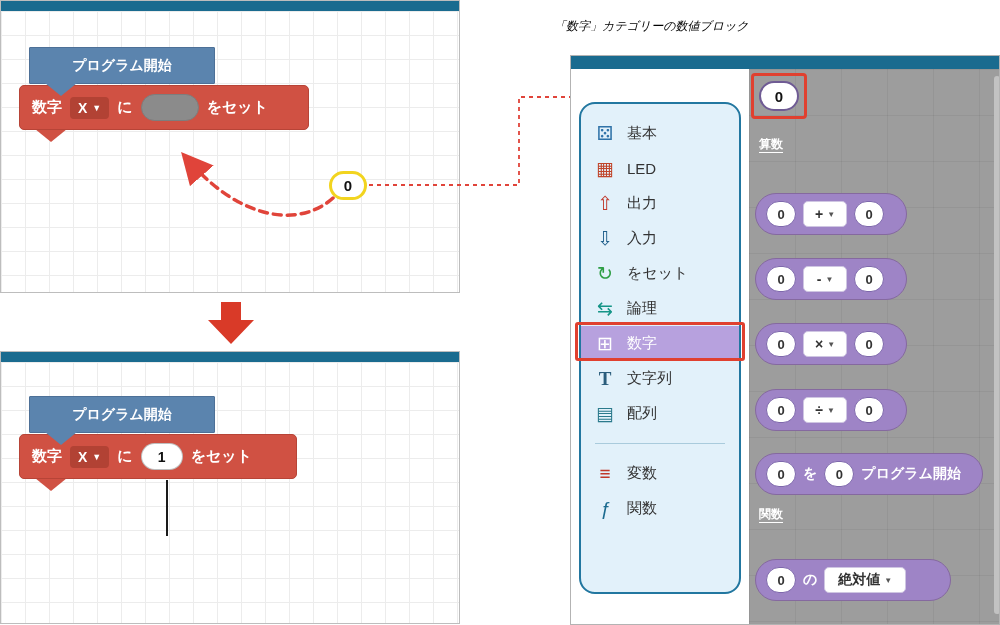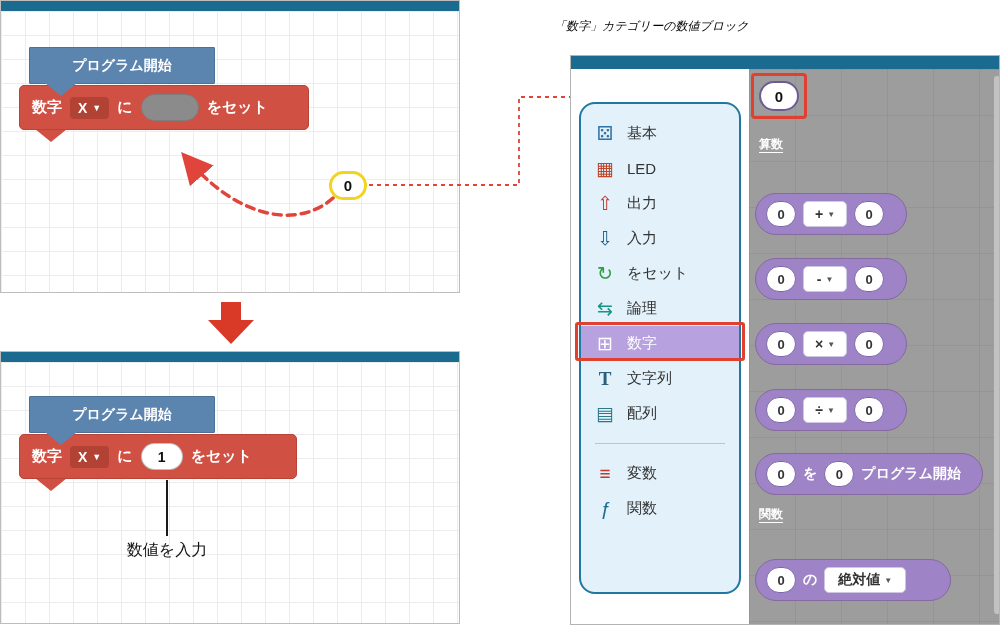--- a/index.html
+++ b/index.html
@@ -118,21 +118,20 @@
         <span class="caret">▼</span>
       </span>
       <span>に</span>
       <span class="oval-white-sm">
         <span>1</span>
       </span>
       <span>をセット</span>
     </div>
     <div class="blk-tab tab-red" style="left:34px;top:116px"></div>
     <div class="caption-line" style="left:165px;top:118px;height:56px"></div>
-    <div class="caption-text" style="left:95px;top:178px;width:142px">数値を入力</div>
   </div>
 </div>
 
 <div class="editor-title">「数字」カテゴリーの数値ブロック</div>
 
 <div class="editor">
   <div class="ed-header"></div>
 
   <div class="toolbox-col">
     <div class="toolbox-rect">

